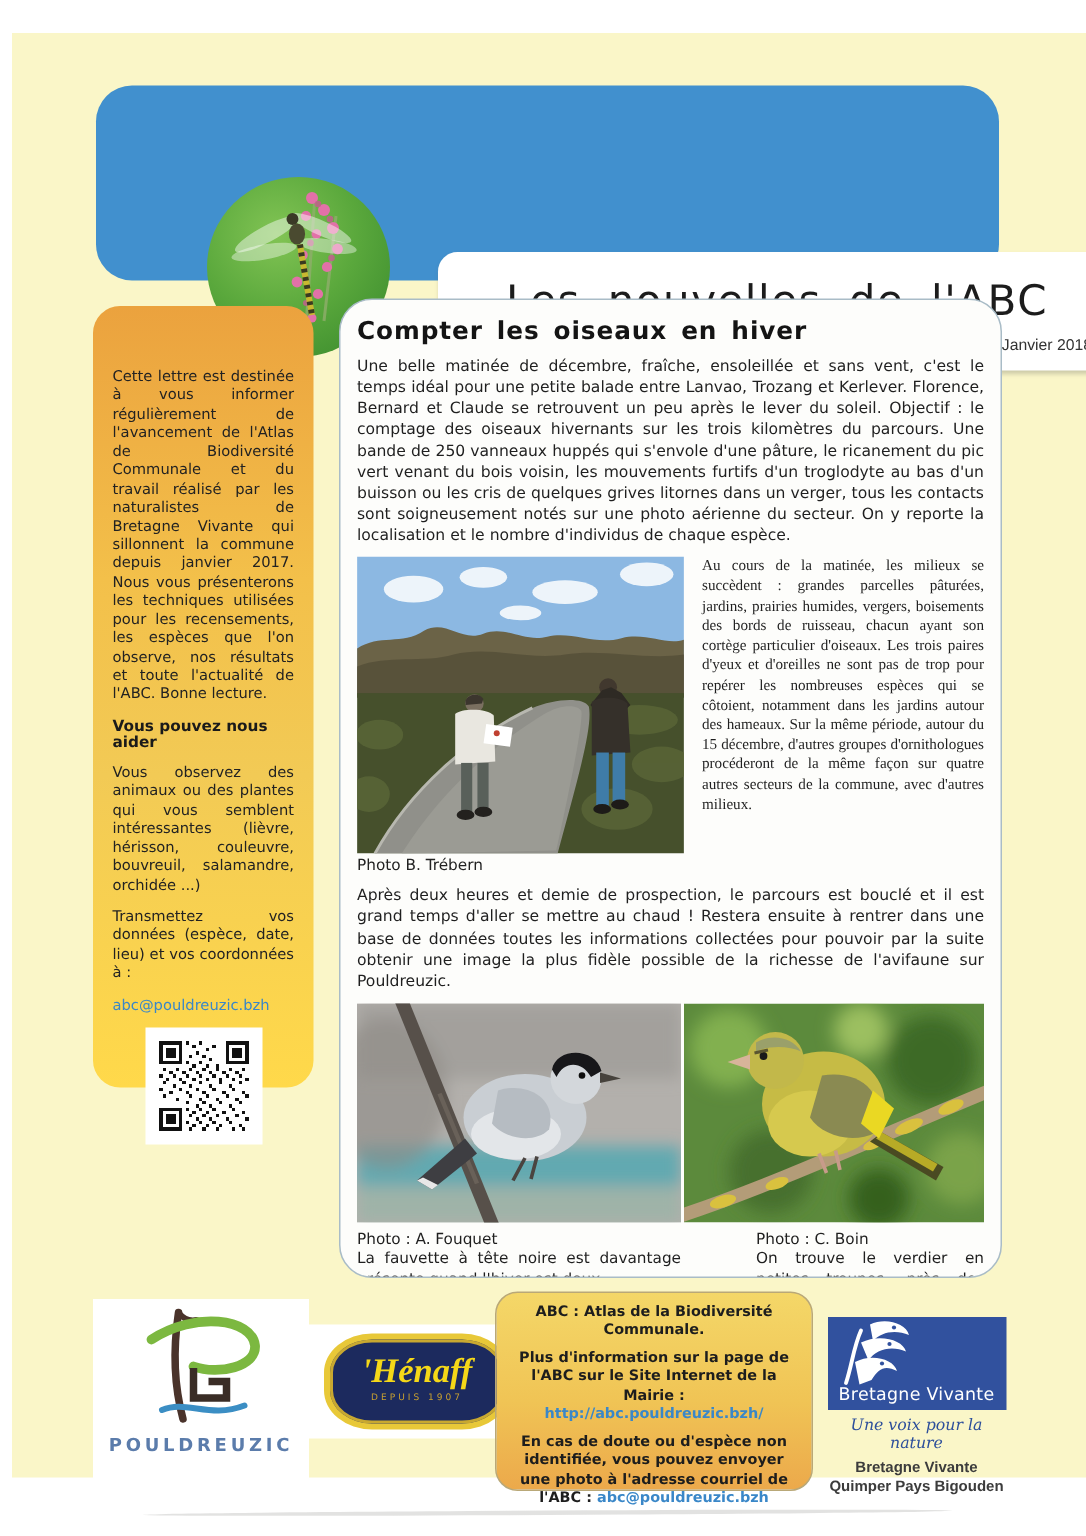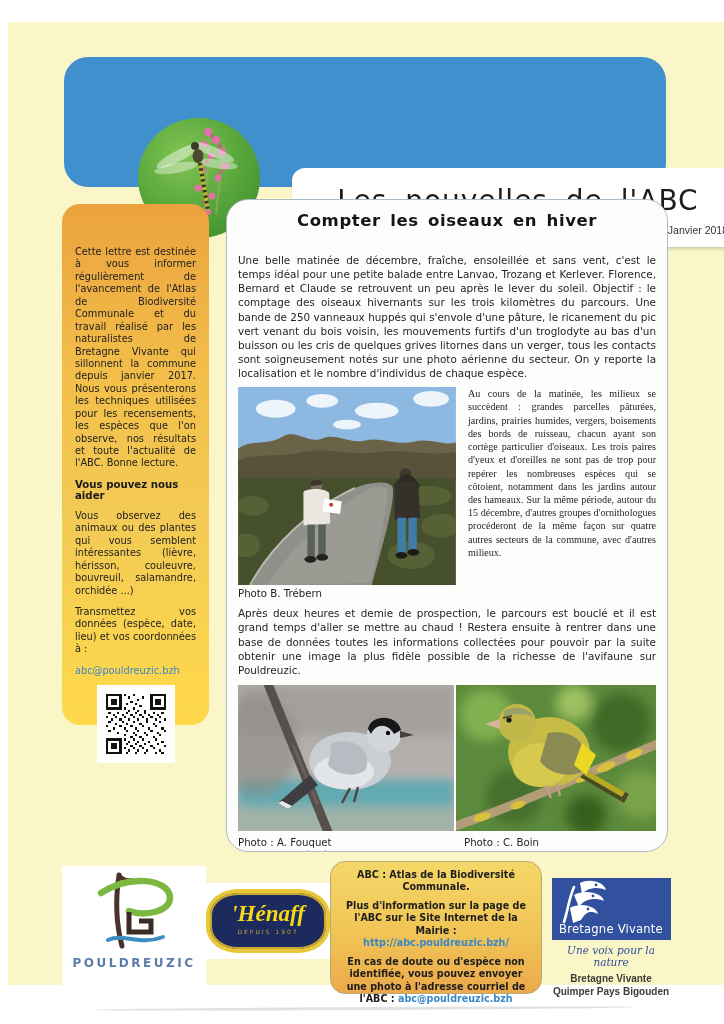--- a/index.html
+++ b/index.html
@@ -23,43 +23,43 @@
     background:linear-gradient(180deg,#eba23e 0%,#f3c04a 35%,#f2ca55 60%,#ffd94a 100%); }
   .sidebar p { font-size:9.8px; line-height:1.27; text-align:justify; color:#222; margin-bottom:9px; }
   .sidebar .sb-head { font-weight:bold; font-size:10.2px; margin:8px 0 9px 0; color:#1a1a1a; }
   .sidebar .sb-link { color:#3a87c8; font-size:9.8px; margin-bottom:9px; word-break:break-all; }
   .qr-box { width:78px; height:78px; background:#ffffff; margin:4px auto 0 auto; display:flex; align-items:center; justify-content:center; }
   .qr-box svg { width:64px; height:64px; }
 
   
   .article { position:absolute; left:226px; top:199px; width:442px; height:653px; background:#fdfdfb;
     border:1.5px solid #a9bcc7; border-radius:22px; padding:9px 11px 8px 11px; overflow:hidden; }
-  .article-title { text-align:center; font-weight:bold; font-size:16.5px; letter-spacing:.6px; word-spacing:3px; color:#141414; margin:2px 0 23px 0; }
+  .article-title { text-align:left; font-weight:bold; font-size:16.5px; letter-spacing:.6px; word-spacing:3px; color:#141414; margin:2px 0 7px 0; }
   .article p { font-size:10.4px; line-height:1.36; text-align:justify; color:#1f1f1f; }
   .photo-row { display:flex; margin-top:7px; }
   .photo-col { width:220px; flex:none; }
   .mainphoto { width:218px; height:198px; display:block; }
   .photo-caption { font-size:10.2px; color:#222; margin-top:3px; text-align:left; }
   .side-col { flex:1; padding-left:10px; }
   .side-col p { font-size:10.1px; line-height:1.31;font-family:Liberation Serif, serif; }
   .after-para { margin-top:7px; }
   .birds-row { display:flex; margin-top:8px; justify-content:space-between; }
   .bird-left  { width:216px; height:146px; flex:none; }
   .bird-right { width:200px; height:146px; flex:none; }
-  .bird-caps { display:flex; margin-top:5px; }
+  .bird-caps { display:flex; margin-top:5px;gap:40px; }
   .bird-cap { font-size:10.2px; line-height:1.32; color:#1f1f1f; }
   .bird-cap.first { width:216px; flex:none; }
   .bird-cap.second { flex:1; padding-left:10px; }
   .bird-cap .cap-body { text-align:justify; }
 
   
   .pould-box { position:absolute; left:62px; top:866px; width:144px; height:126px; background:#ffffff; text-align:center; }
   .pould-box svg { width:92px; height:84px; margin-top:4px; }
   .pould-label { font-size:12px; font-weight:bold; letter-spacing:2.5px; color:#5b7cab; margin-top:-2px; }
-  .henaff-box { position:absolute; left:196px; top:883px; width:144px; height:76px; background:#ffffff; display:flex; align-items:center; justify-content:center; }
+  .henaff-box { position:absolute; left:196px; top:883px; width:144px; height:76px; background:#ffffff; display:flex; align-items:center; justify-content:flex-end; }
   .henaff-oval { position:relative; width:124px; height:64px; background:#1c2a5e; border-radius:32px/26px; border:4px solid #e8c838; box-shadow:0 0 0 2px #c8a830 inset; text-align:center; }
   .henaff-name { display:block; margin-top:8px; font-family:"Liberation Serif", serif; font-style:italic; font-weight:bold; font-size:23px; color:#f5d818; }
   .henaff-since { display:block; margin-top:1px; font-size:6px; letter-spacing:2px; color:#c8a030; }
 
   .abc-box { position:absolute; left:330px; top:861px; width:212px; height:133px; border-radius:15px; border:1px solid #b9a878;
     background:linear-gradient(180deg,#f4d768 0%,#f0c455 55%,#eca94b 100%); text-align:center; padding:7px 8px; }
   .abc-box .l { font-size:9.6px; font-weight:bold; color:#1d1d1d; line-height:1.3; }
   .abc-box .gap { margin-top:6px; }
   .abc-box .lk { color:#3a87c8; font-weight:bold; }
 

